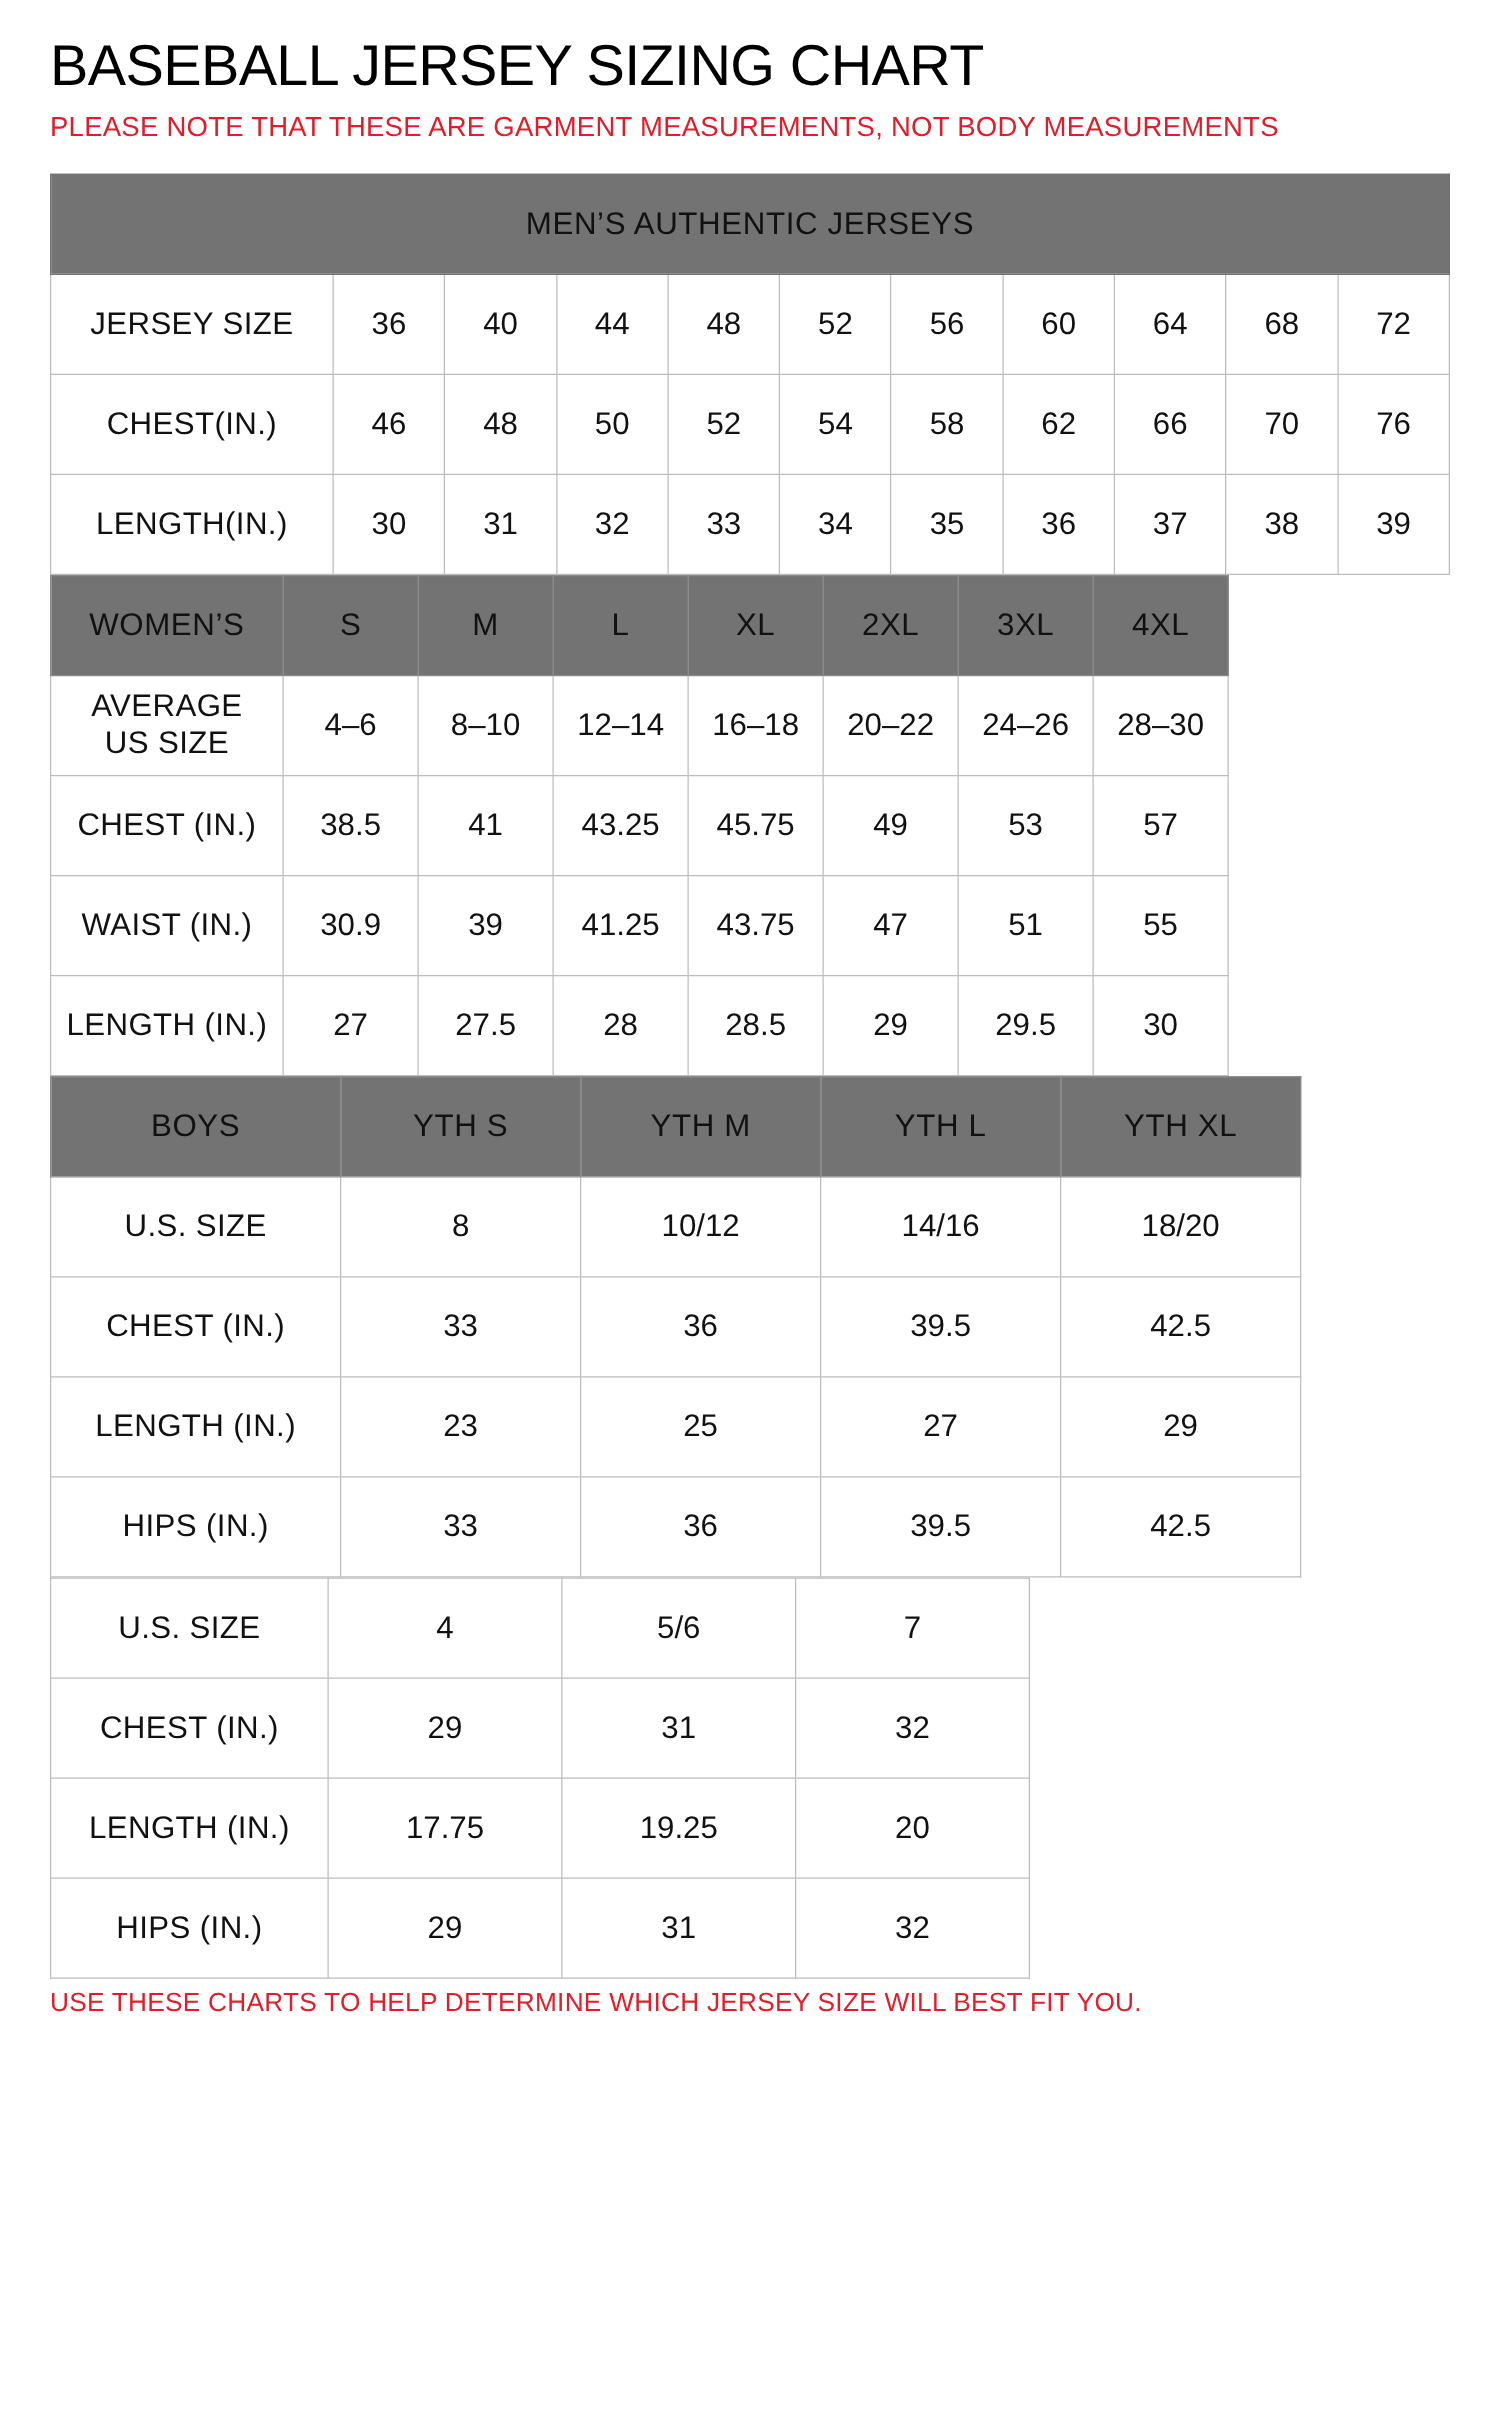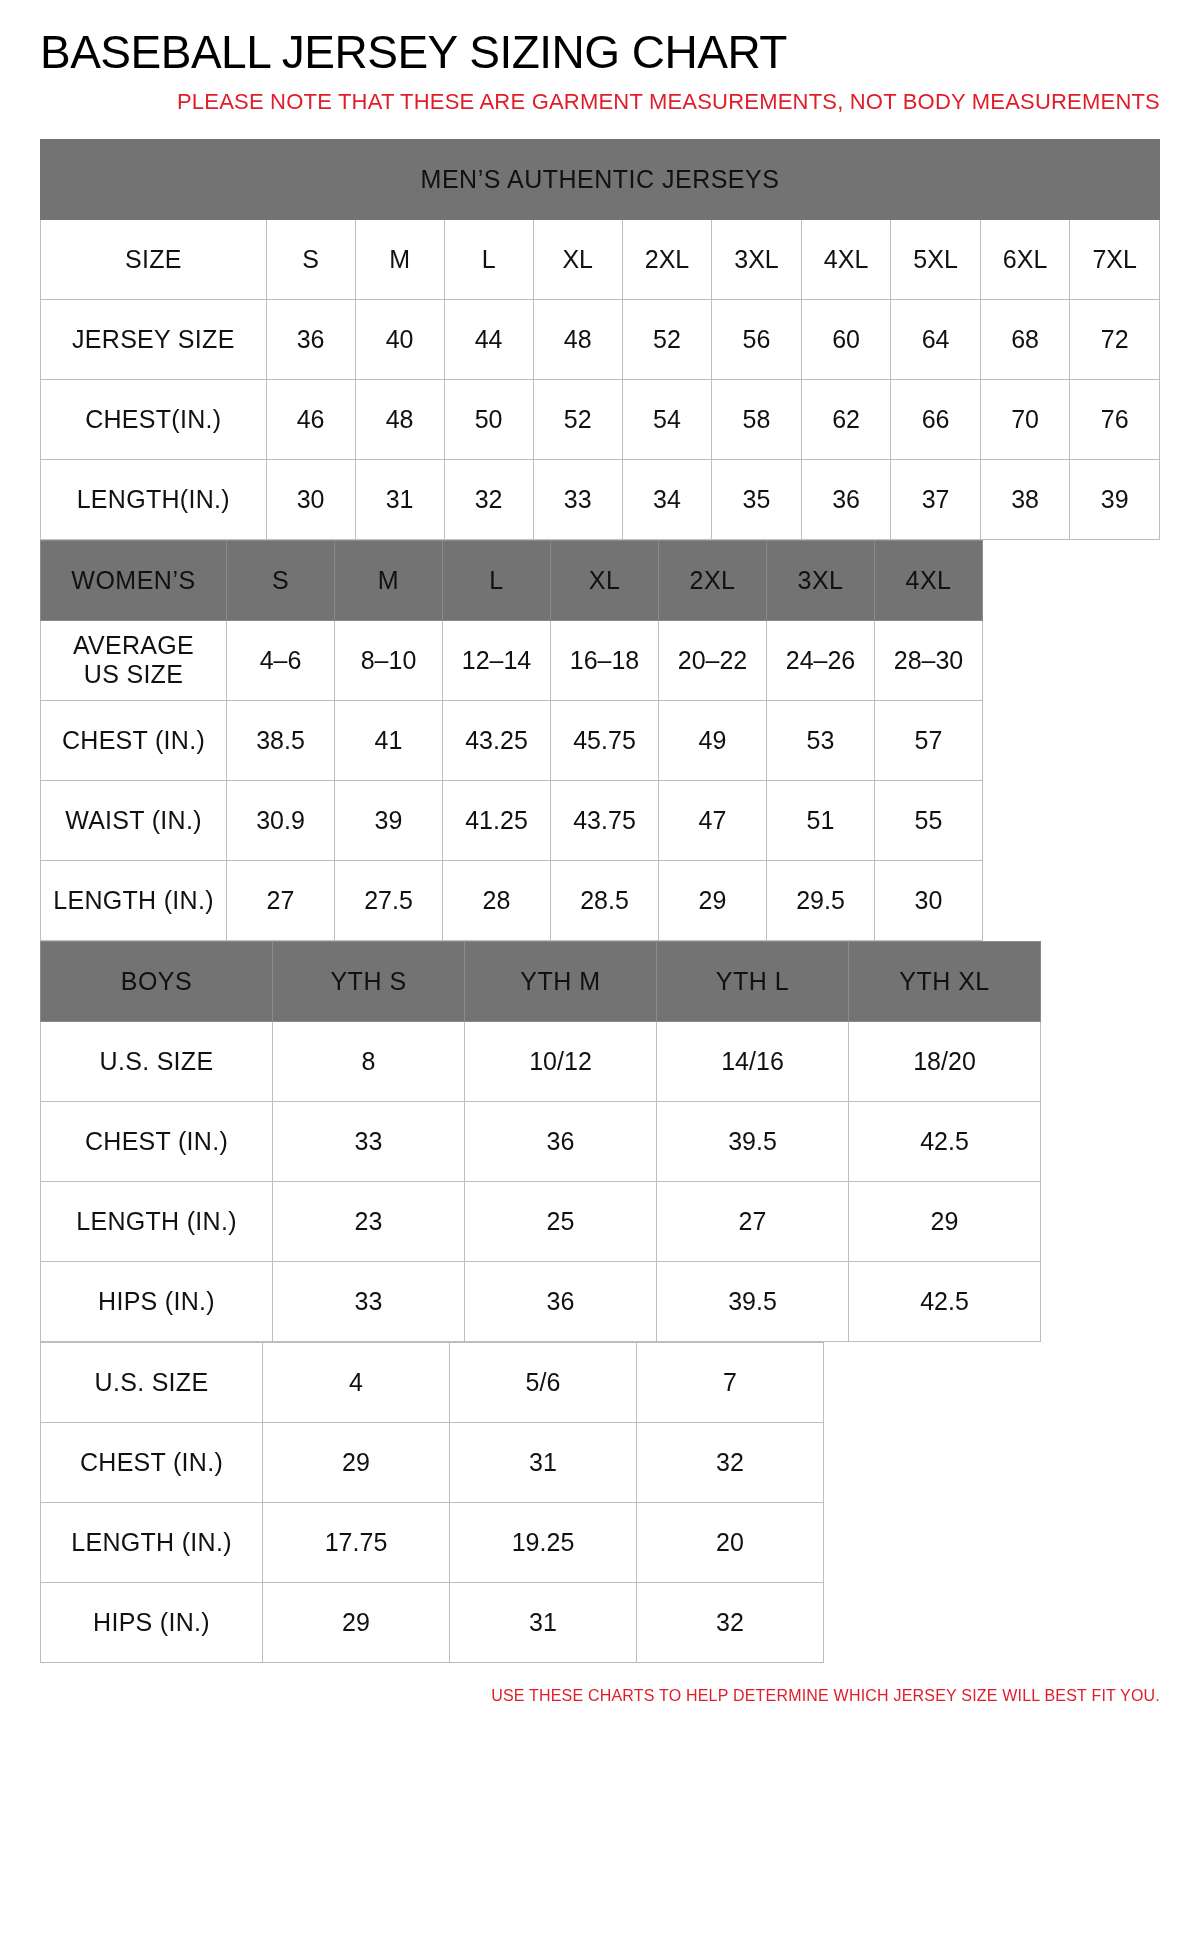--- a/index.html
+++ b/index.html
@@ -28,21 +28,20 @@
     color: #000000;
     margin: 0 0 12px 0;
     line-height: 1.05;
   }
   .subtitle {
     font-size: 22px;
     color: #e11d2a;
     line-height: 1.3;
     margin: 0 0 22px 0;
     letter-spacing: 0.2px;
-    text-align: right;
   }
   table.chart {
     border-collapse: collapse;
     table-layout: fixed;
   }
   table.chart td, table.chart th {
     border: 1px solid #bdbdbd;
     text-align: center;
     vertical-align: middle;
     font-weight: normal;
@@ -67,25 +66,24 @@
     letter-spacing: 0.5px;
   }
   .rowlabel {
     font-size: 25px;
     letter-spacing: 0.3px;
   }
   .two-line {
     line-height: 1.18;
   }
   .footer-note {
-    font-size: 16px;
+    font-size: 21px;
     color: #e11d2a;
     letter-spacing: 0.2px;
-    margin-top: 24px;
-    text-align: right;
+    margin-top: 8px;
   }
 
   
   .men col.lbl { width: 228px; }
   .men col.sz  { width: 91px; }
 
   
   .women col.lbl { width: 186px; }
   .women col.sz  { width: 108px; }
 
@@ -115,33 +113,20 @@
         <col class="sz">
       <col class="sz">
         <col class="sz">
         <col class="sz">
         <col class="sz">
         <col class="sz">
     </colgroup>
     <tbody>
       <tr>
         <td class="hdr-band" colspan="11">MEN’S AUTHENTIC JERSEYS</td>
-      </tr>
-      <tr>
-        <td class="rowlabel">SIZE</td>
-        <td>S</td>
-        <td>M</td>
-        <td>L</td>
-        <td>XL</td>
-        <td>2XL</td>
-        <td>3XL</td>
-        <td>4XL</td>
-        <td>5XL</td>
-        <td>6XL</td>
-        <td>7XL</td>
       </tr>
       <tr>
         <td class="rowlabel">JERSEY SIZE</td>
         <td>36</td>
         <td>40</td>
         <td>44</td>
         <td>48</td>
         <td>52</td>
         <td>56</td>
         <td>60</td>

